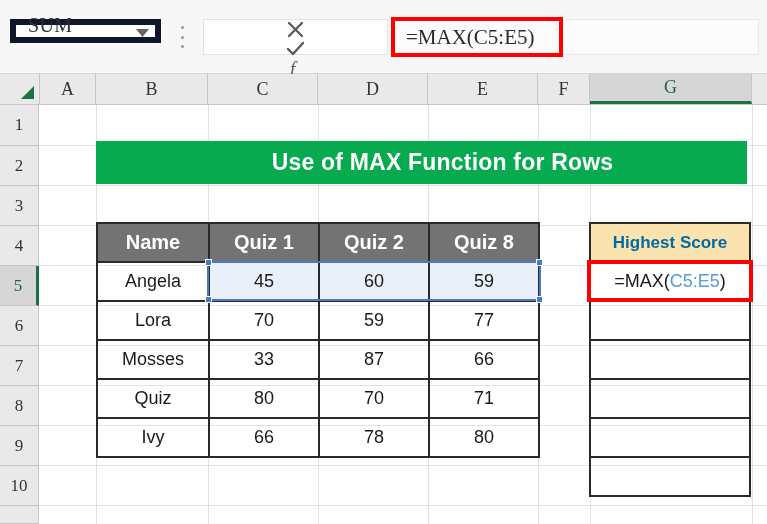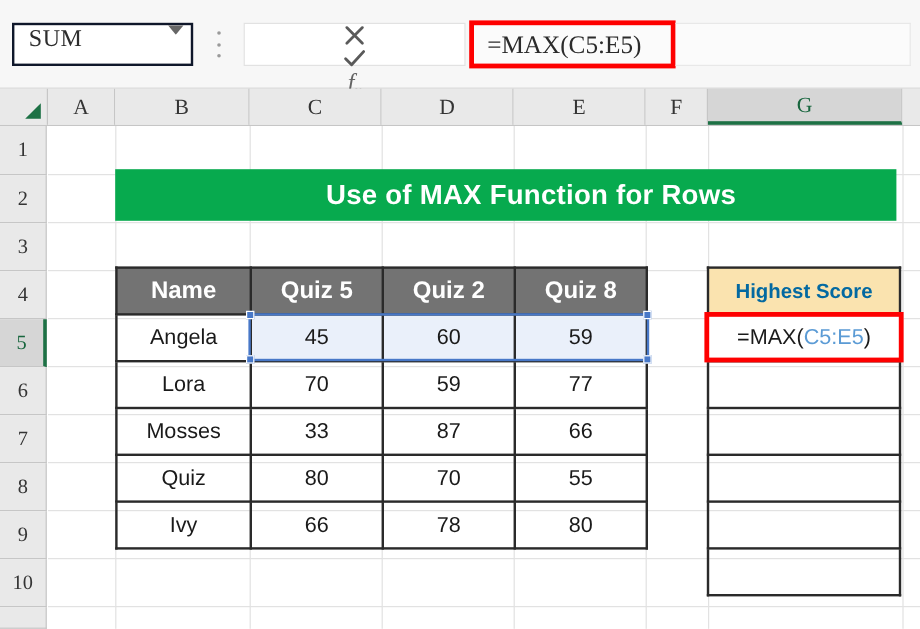--- a/index.html
+++ b/index.html
@@ -21,26 +21,26 @@
     left: 0; top: 0;
     width: 767px; height: 74px;
     background: #f7f7f7;
     border-bottom: 1px solid #d4d4d4;
     box-sizing: border-box;
   }
 
   #namebox {
     position: absolute;
     left: 10px; top: 19px;
-    width: 151px; height: 36px;
+    width: 151px; height: 24px;
     background: #ffffff;
-    border: 2px solid #0f172a;
-    box-sizing: border-box;
-    display: flex;
-    align-items: flex-start;
+    border: 6px solid #0f172a;
+    box-sizing: border-box;
+    display: flex;
+    align-items: flex-end;
   }
   #namebox-value {
     flex: 1;
     padding-left: 12px;
     font-family: "Liberation Serif", serif;
     font-size: 20px;
     color: #2d2d2d;
     letter-spacing: .4px;
   }
   #namebox-arrow {
@@ -412,21 +412,21 @@
   <div class="gridline-v" style="left:712px;"></div>
 
   <div id="title-banner">
     <span id="title-banner-text">Use of MAX Function for Rows</span>
   </div>
 
   <table id="main-table">
     <thead>
       <tr>
         <th>Name</th>
-        <th>Quiz 5</th>
+        <th>Quiz 1</th>
         <th>Quiz 2</th>
         <th>Quiz 8</th>
       </tr>
     </thead>
     <tbody>
       <tr class="selected-row">
         <td class="name-cell">Angela</td>
         <td class="num-cell">45</td>
         <td class="num-cell">60</td>
         <td class="num-cell">59</td>
@@ -440,21 +440,21 @@
       <tr>
         <td class="name-cell">Mosses</td>
         <td class="num-cell">33</td>
         <td class="num-cell">87</td>
         <td class="num-cell">66</td>
       </tr>
       <tr>
         <td class="name-cell">Quiz</td>
         <td class="num-cell">80</td>
         <td class="num-cell">70</td>
-        <td class="num-cell">55</td>
+        <td class="num-cell">71</td>
       </tr>
       <tr>
         <td class="name-cell">Ivy</td>
         <td class="num-cell">66</td>
         <td class="num-cell">78</td>
         <td class="num-cell">80</td>
       </tr>
     </tbody>
   </table>
 

